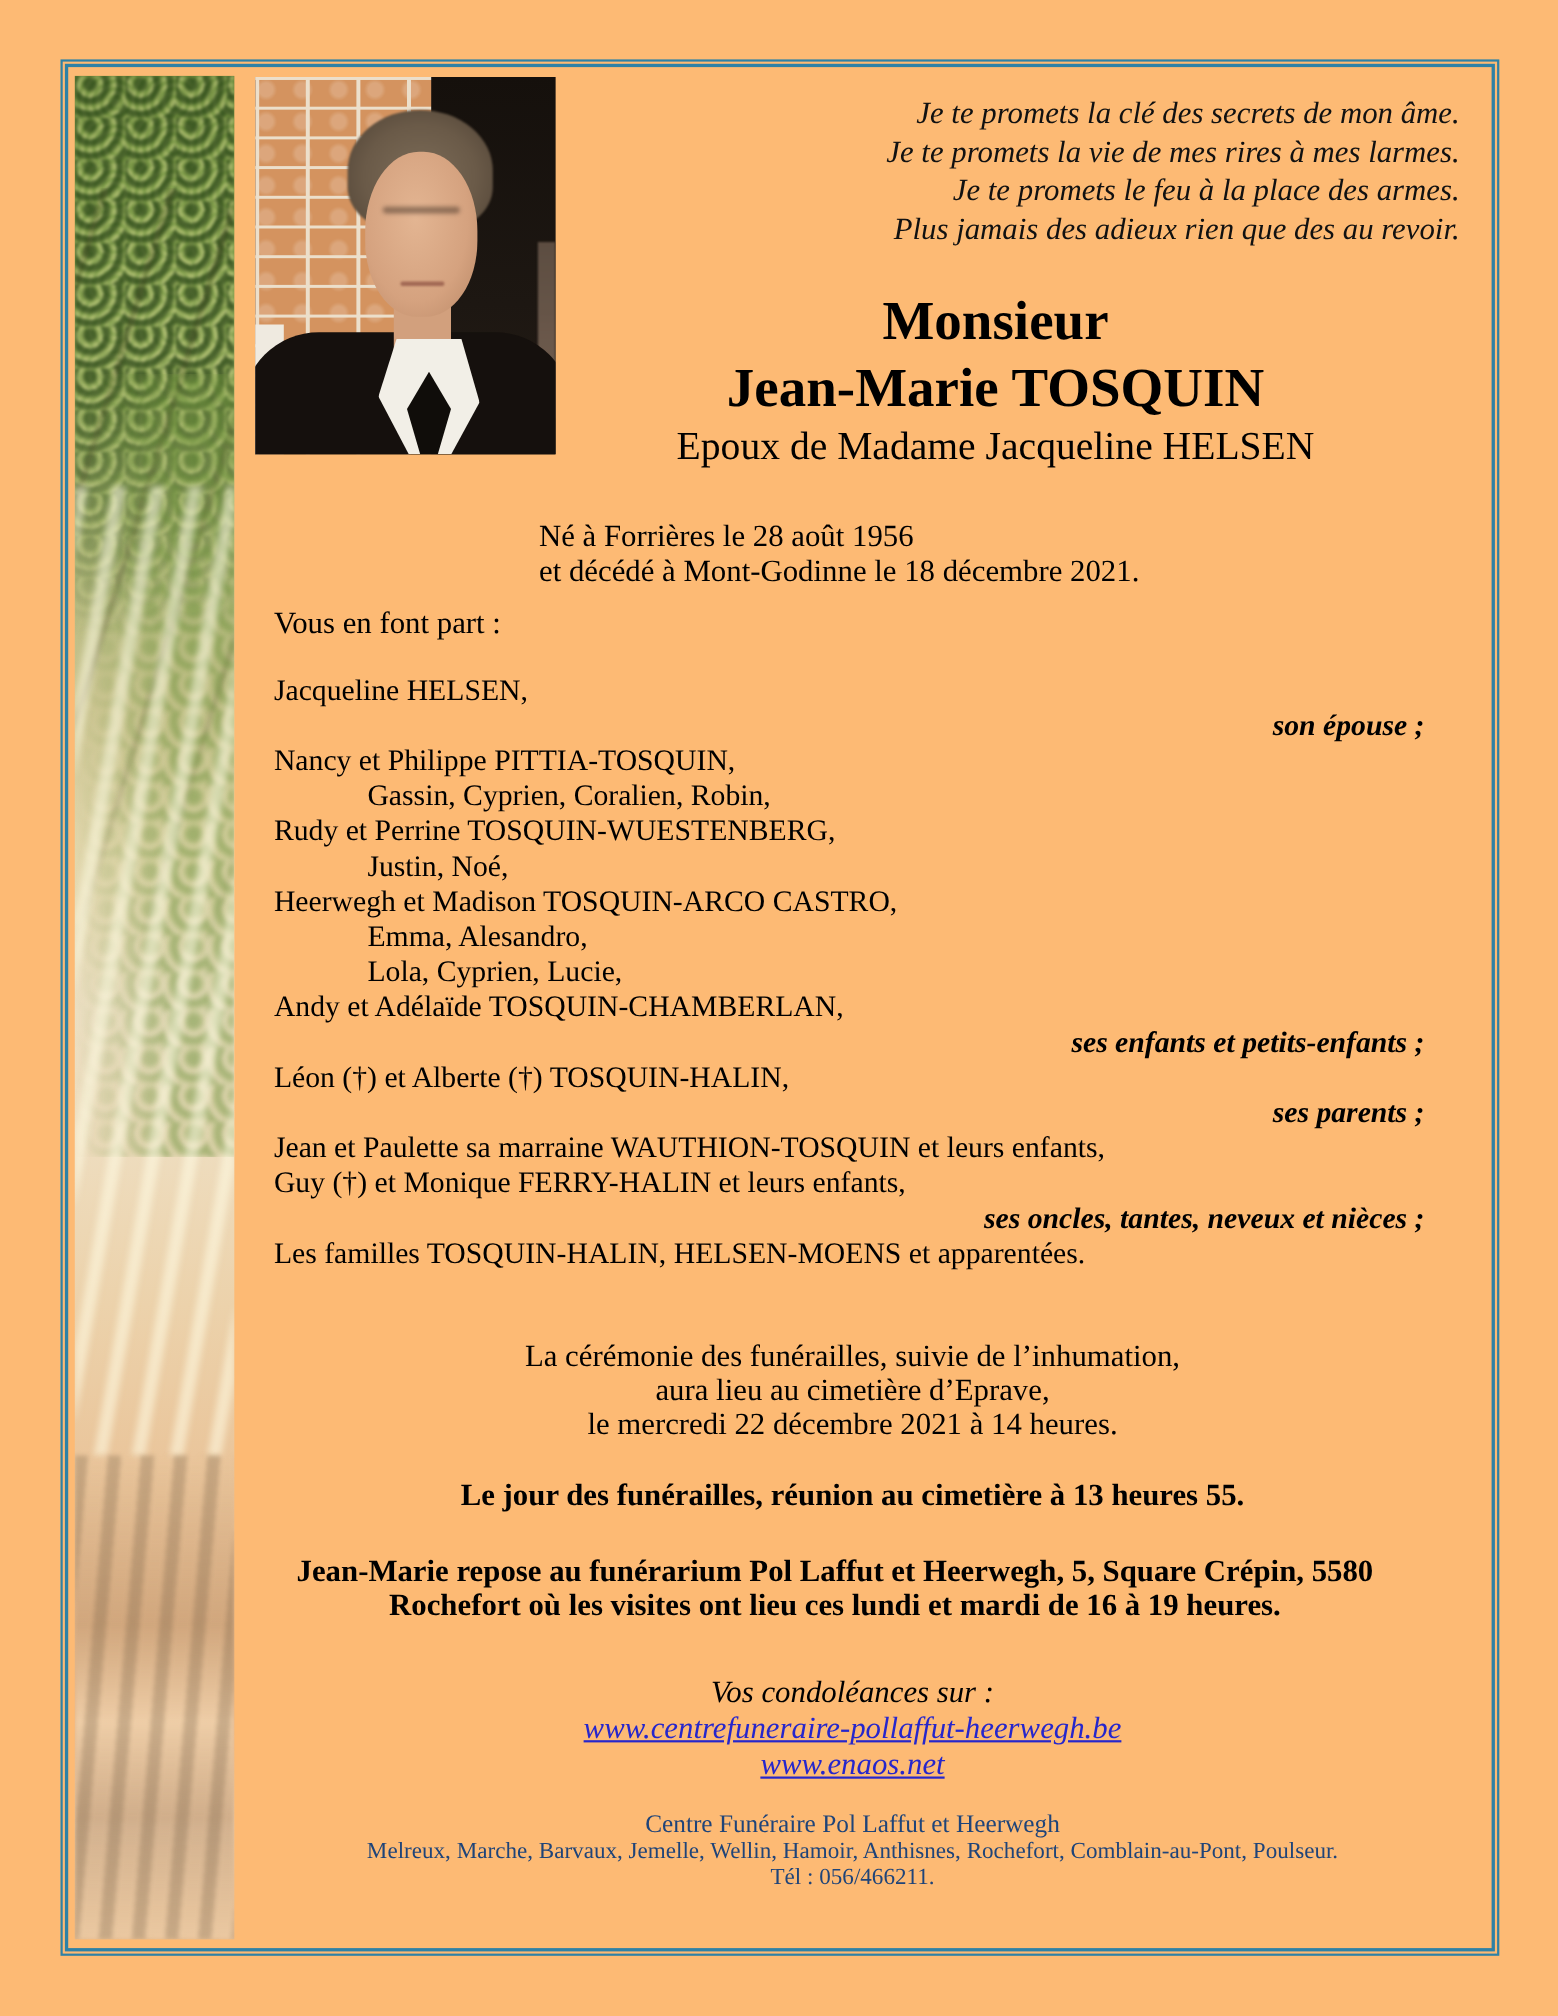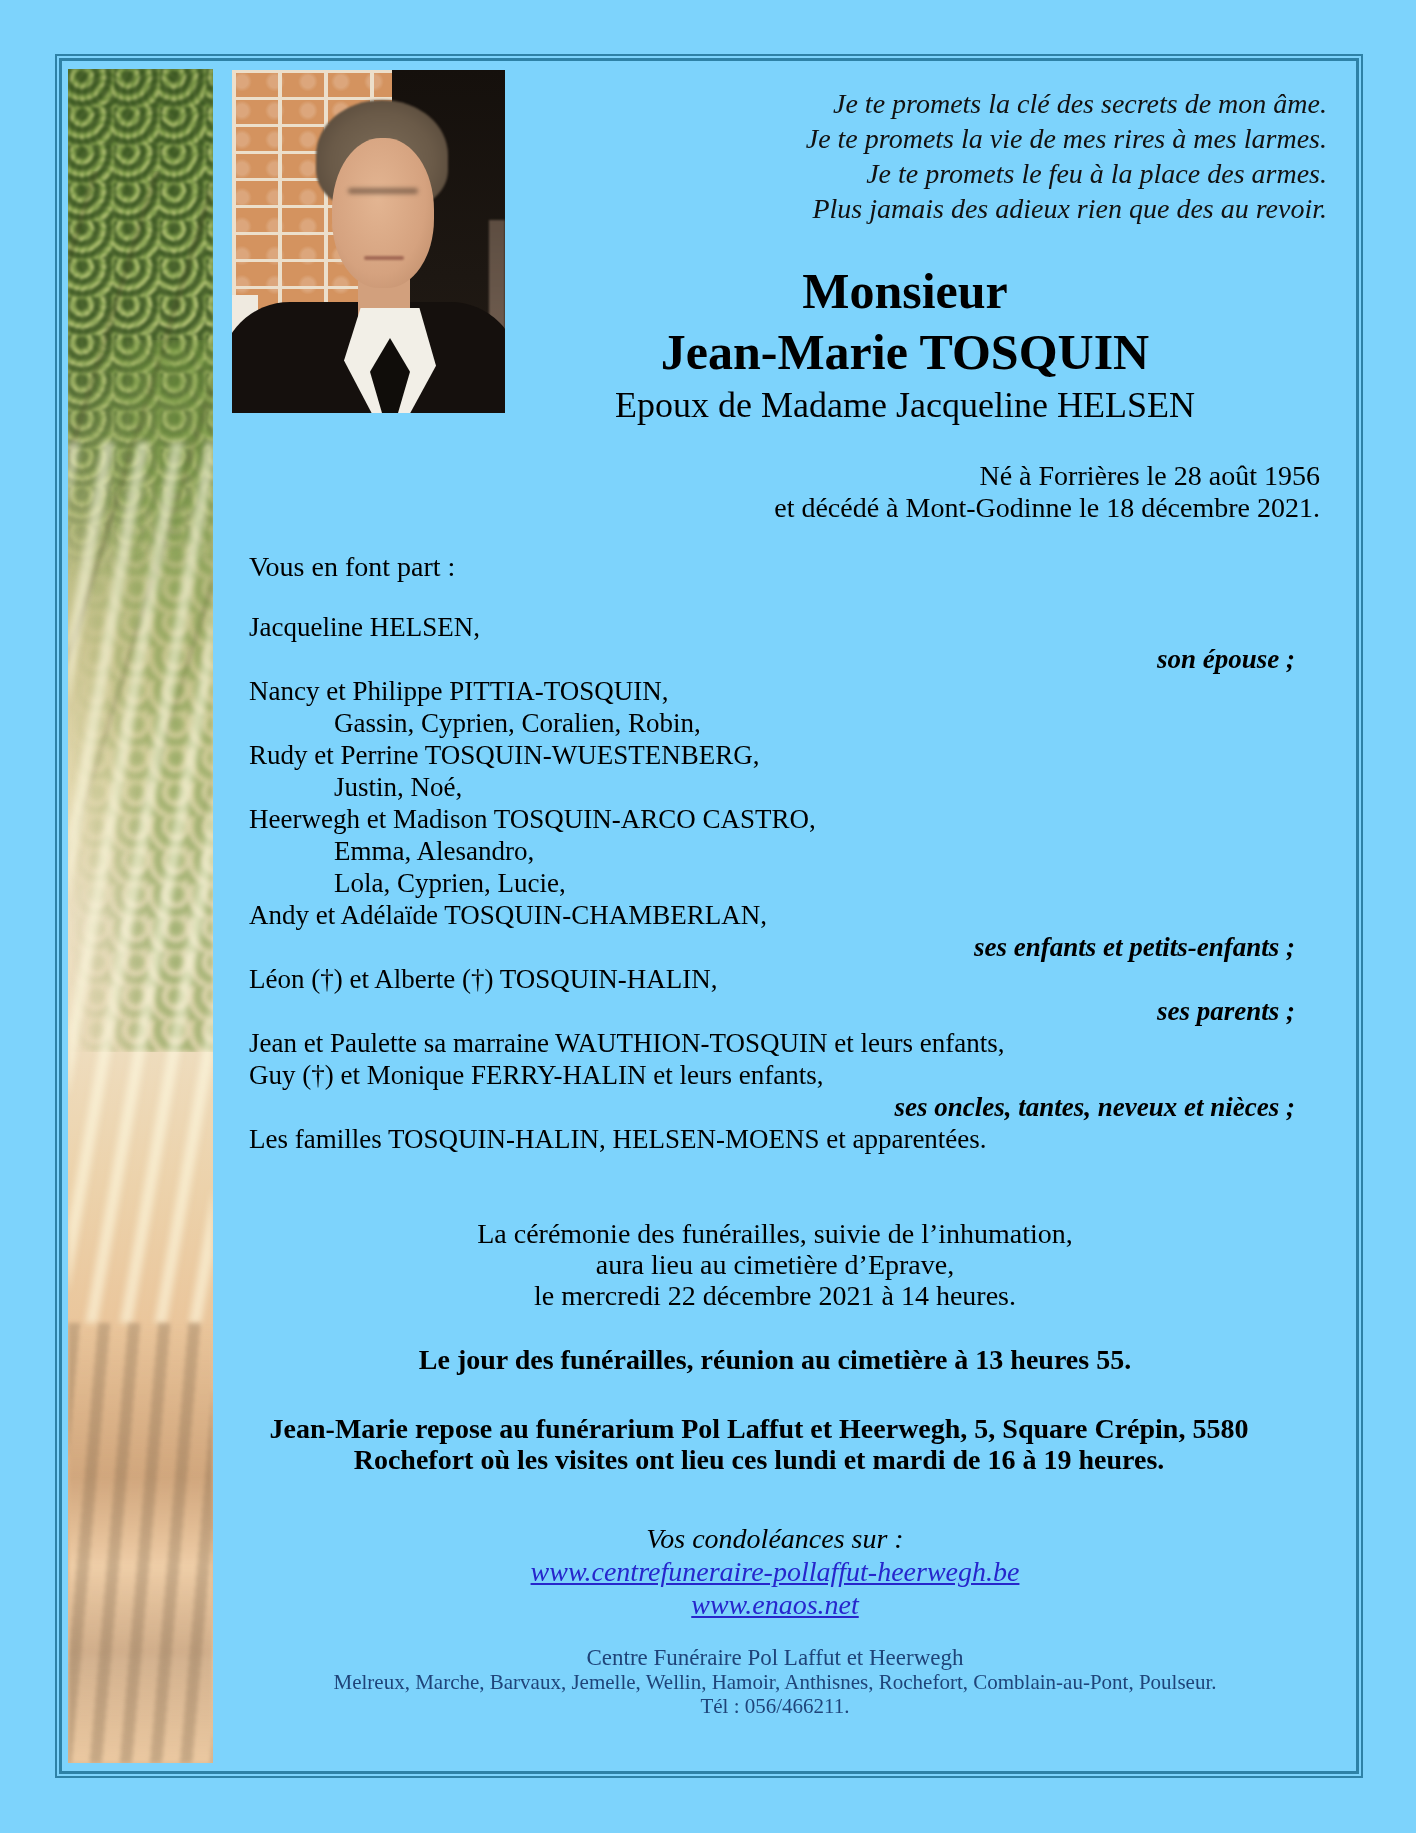--- a/index.html
+++ b/index.html
@@ -1,17 +1,17 @@
 <!DOCTYPE html>
 <html lang="fr"><head>
 <meta charset="utf-8">
 <style>
   html,body{margin:0;padding:0;background:#ffffff;}
   .page{
-    position:relative;width:1416px;height:1833px;background:#7dd3fc;
+    position:relative;width:1416px;height:1833px;background:#fdba74;
     font-family:"Liberation Serif","DejaVu Serif",serif;color:#000;overflow:hidden;
   }
   
   .frame-outer{
     position:absolute;left:55px;top:54px;width:1308px;height:1724px;
     border:2px solid #2e81a6;box-sizing:border-box;
   }
   .frame-inner{
     position:absolute;left:2px;top:2px;right:2px;bottom:2px;
     border:3px solid #2e81a6;
@@ -122,21 +122,21 @@
   }
   
   .poem{
     position:absolute;right:89px;top:86px;width:700px;text-align:right;
     font-style:italic;font-size:28px;line-height:35px;color:#111;
   }
   .title-block{position:absolute;left:490px;top:260px;width:830px;text-align:center;}
   .title-1{font-size:50px;font-weight:bold;line-height:62px;}
   .title-2{font-size:50px;font-weight:bold;line-height:60px;}
   .title-3{font-size:36px;line-height:46px;}
-  .dates{position:absolute;left:490px;top:460px;width:830px;text-align:right;
+  .dates{position:absolute;left:490px;top:472px;width:830px;text-align:left;
     font-size:28px;line-height:32px;}
   .intro{position:absolute;left:249px;top:551px;font-size:28px;line-height:32px;font-family:Liberation Serif, serif;}
   .family{position:absolute;left:249px;top:611px;width:1046px;font-size:27px;line-height:32px;}
   .family .row{height:32px;white-space:nowrap;}
   .family .children{padding-left:85px;}
   .family .relation{text-align:right;font-weight:bold;font-style:italic;}
   .ceremony-1{position:absolute;left:215px;top:1218px;width:1120px;text-align:center;
     font-size:28px;line-height:31px;}
   .ceremony-1 .b{font-weight:normal;}
   .ceremony-2{position:absolute;left:215px;top:1344px;width:1120px;text-align:center;

